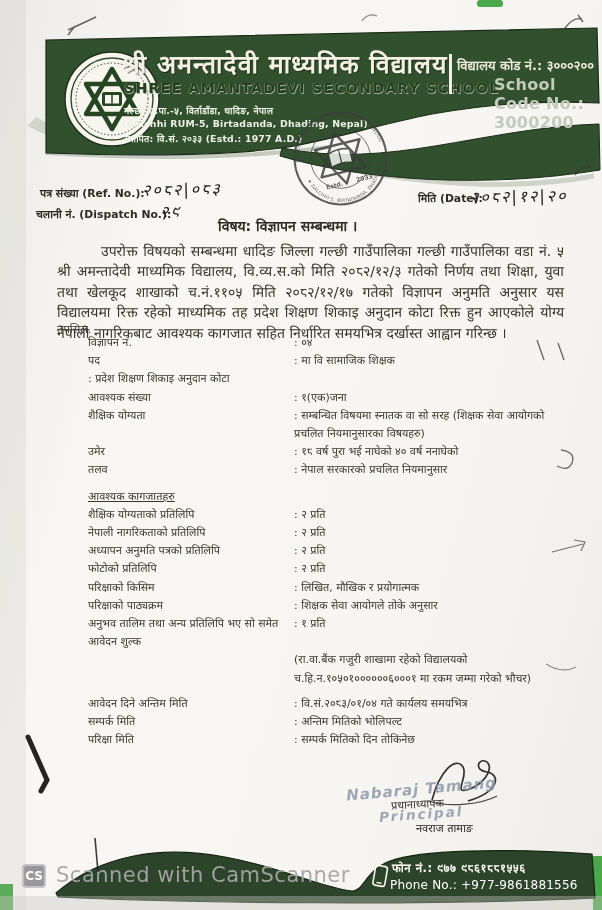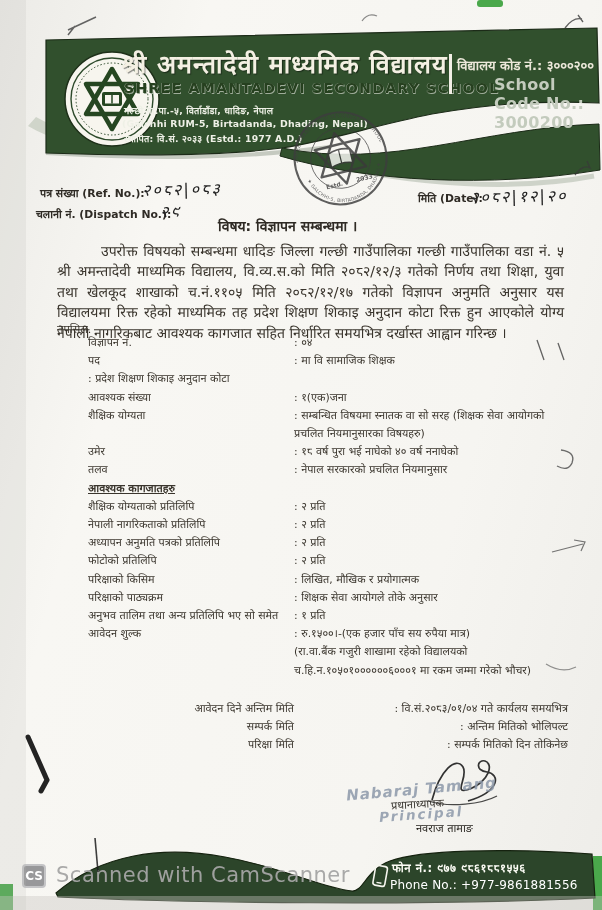--- a/index.html
+++ b/index.html
@@ -27,22 +27,22 @@
   .subject { left:218px; top:216px; font-size:14px; font-weight:bold; color:#2f2b25; }
   
   .para { left:57px; top:241px; width:507px; font-size:14px; line-height:20.4px;
           text-align:justify; text-indent:44px; color:#39342c; }
   .tapasil { left:57px; top:321px; font-size:11.2px; color:#39342c; }
   
   .details { left:88px; top:334px; width:480px; font-size:10.9px; line-height:18.2px; color:#3a352d; }
   .row { display:flex; }
   .row .lbl { width:206px; flex:none; }
   .row .val { flex:1; }
-  .docs-head { font-weight:bold; text-decoration:underline; }
-  .grp-c { margin-top:20px;text-align:right; }
+  .docs-head { font-weight:normal; text-decoration:underline;margin-top:8px; }
+  .grp-c { margin-top:7px; }
   
   .sig-name-en { left:346px; top:780px; font-size:15px; font-style:italic; font-weight:bold;
                  color:#8d99aa; letter-spacing:1px; transform:rotate(-5deg); opacity:.85; }
   .sig-role-np { left:391px; top:796px; font-size:11px; color:#35322c; transform:rotate(-3deg); }
   .sig-role-en { left:379px; top:806px; font-size:13.5px; font-style:italic; font-weight:bold;
                  color:#8d99aa; letter-spacing:2px; transform:rotate(-4deg); opacity:.85; }
   .sig-name-np { left:416px; top:820px; font-size:11px; color:#26231e; }
   
   .phone-np { left:392px; top:860px; font-size:11.5px; font-weight:bold; color:#fdfdf6; letter-spacing:.5px; }
   .phone-en { left:390px; top:878px; font-size:12px; color:#ffffff; letter-spacing:.2px; }
@@ -179,21 +179,20 @@
     <div class="row">
         <span class="lbl">परिक्षाको पाठ्यक्रम</span>
         <span class="val">: शिक्षक सेवा आयोगले तोके अनुसार</span>
       </div>
     <div class="row">
         <span class="lbl">अनुभव तालिम तथा अन्य प्रतिलिपि भए सो समेत</span>
         <span class="val">: १ प्रति</span>
       </div>
     <div class="row">
         <span class="lbl">आवेदन शुल्क</span>
-        <span class="val">: रु.१५००।-(एक हजार पाँच सय रुपैया मात्र)</span>
       </div>
     <div class="row">
         <span class="lbl"></span>
         <span class="val">(रा.वा.बैंक गजुरी शाखामा रहेको विद्यालयको च.हि.न.१०५०१००००००६०००१ मा रकम जम्मा गरेको भौचर)</span>
       </div>
     <div class="grp-c">
       <div class="row">
           <span class="lbl">आवेदन दिने अन्तिम मिति</span>
           <span class="val">: वि.सं.२०८३/०१/०४ गते कार्यलय समयभित्र</span>
         </div>

